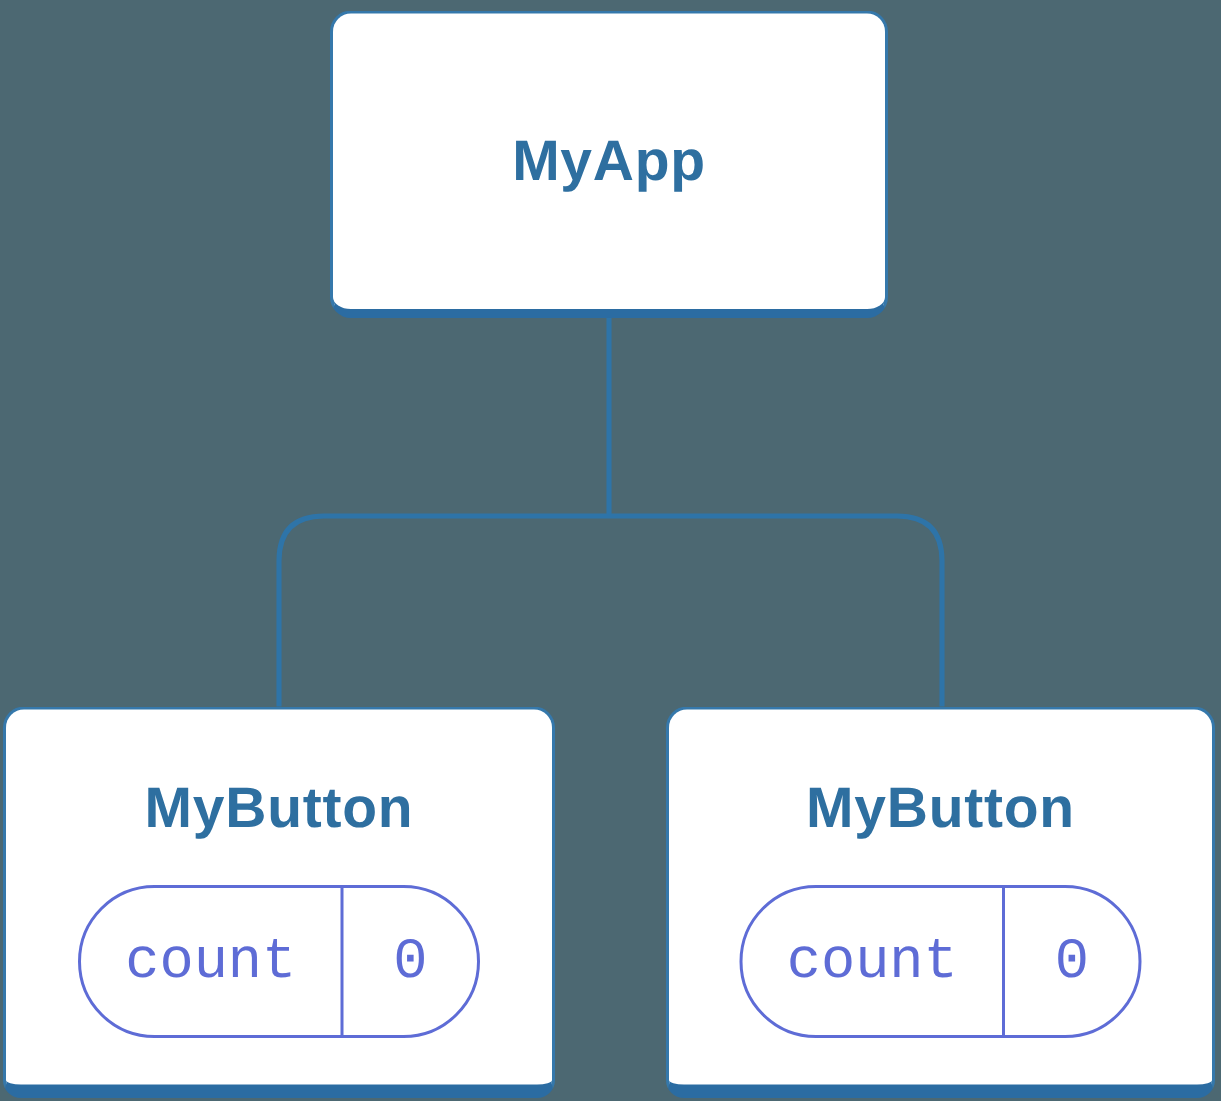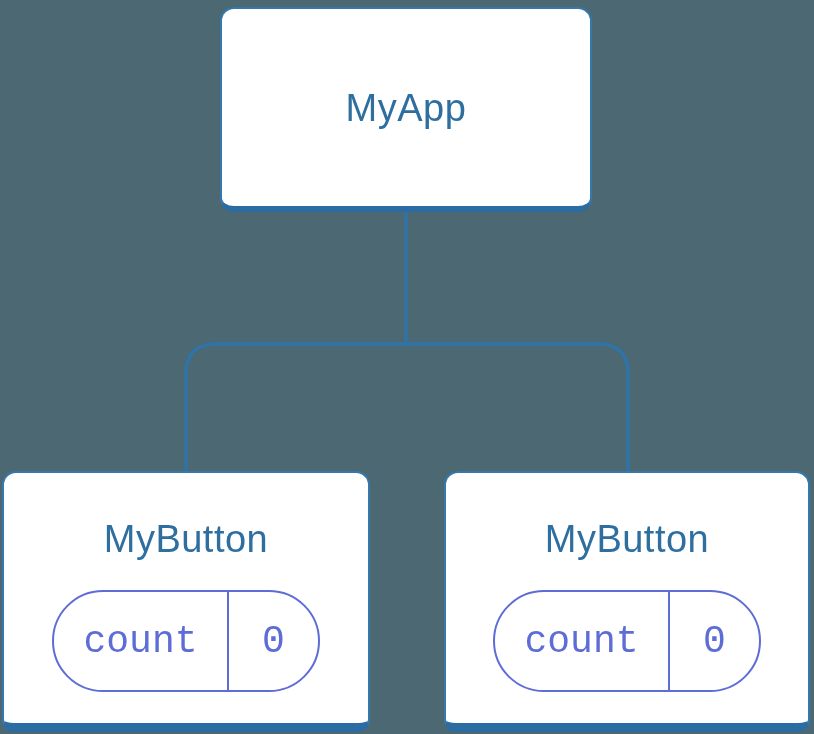--- a/index.html
+++ b/index.html
@@ -51,21 +51,21 @@
     border-radius: 14px 14px 12px 12px;
     display: flex; flex-direction: column; align-items: center;
     padding-top: 42px;
   }
   .node-child.left  { left: 2px; }
   .node-child.right { left: 444px; width: 366px; }
 
   .node-title {
     color: var(--node-title);
     font-size: 38px;
-    font-weight: 400;
+    font-weight: 700;
     line-height: 48px;
     letter-spacing: 0.5px;
     white-space: nowrap;
   }
   .node-child .node-title { margin-bottom: 27px; }
 
   .state-pill {
     width: 268px; height: 102px;
     border: 2.5px solid var(--state-accent);
     border-radius: 60px;

